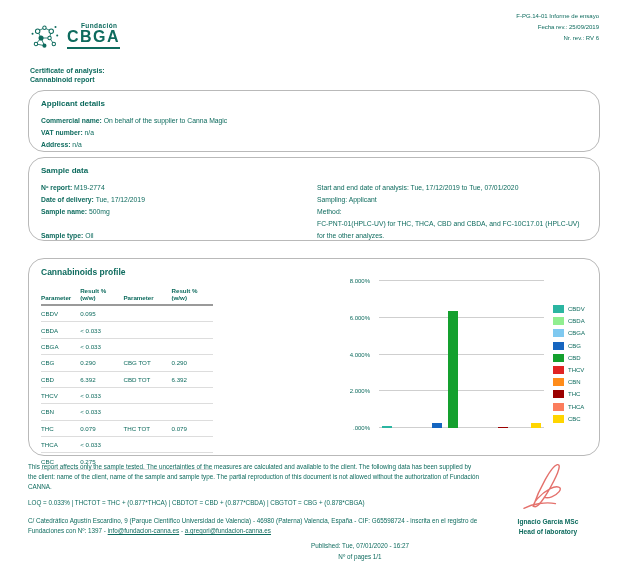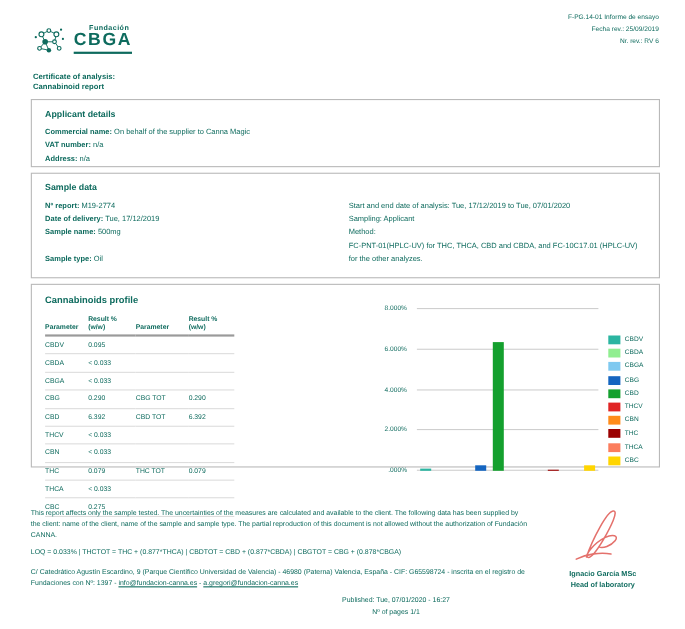--- a/index.html
+++ b/index.html
@@ -9,24 +9,24 @@
   }
   
   .doc-ref{position:absolute;top:11px;right:24px;text-align:right;font-size:6px;line-height:1.8;color:#0e6b5e;}
   
   .logo{position:absolute;top:22px;left:30px;display:flex;align-items:flex-start;}
   .logo-text{margin-left:3px;}
   .logo-fundacion{font-size:6.5px;font-weight:bold;letter-spacing:.4px;margin-left:14px;}
   .logo-canna{font-size:16px;font-weight:bold;letter-spacing:1.5px;border-bottom:2px solid #0e6b5e;line-height:1.05;padding-bottom:1px;}
   .cert-title{position:absolute;top:66px;left:30px;font-size:7px;font-weight:bold;line-height:1.35;}
   
-  .box{position:absolute;left:28px;width:572px;border:1px solid #b9b9b9;border-radius:0;box-sizing:border-box;background:#fff;}
+  .box{position:absolute;left:28px;width:572px;border:1px solid #b9b9b9;border-radius:16px;box-sizing:border-box;background:#fff;}
   .box-applicant{top:90px;height:62px;}
-  .box-sample{top:157px;height:96px;}
-  .box-profile{top:258px;height:167px;}
+  .box-sample{top:157px;height:84px;}
+  .box-profile{top:258px;height:198px;}
   .box-title{position:absolute;left:12px;top:8px;font-size:8px;font-weight:bold;}
   .box-title.big{font-size:8.5px;}
   .fields{position:absolute;left:12px;top:24px;font-size:6.8px;line-height:1.75;}
   .fields .lbl{font-weight:bold;}
   .col-right{position:absolute;left:288px;top:24px;width:272px;font-size:6.8px;line-height:1.75;}
   .method-text{font-size:6.8px;line-height:1.75;}
   .gap-line{height:12px;}
   
   .cbd-table{position:absolute;left:12px;top:26px;width:172px;border-collapse:collapse;font-size:6.2px;color:#0e6b5e;}
   .cbd-table th{font-weight:bold;text-align:left;vertical-align:bottom;padding:2px 2px 3px 0;border-bottom:2px solid #9a9a9a;}

